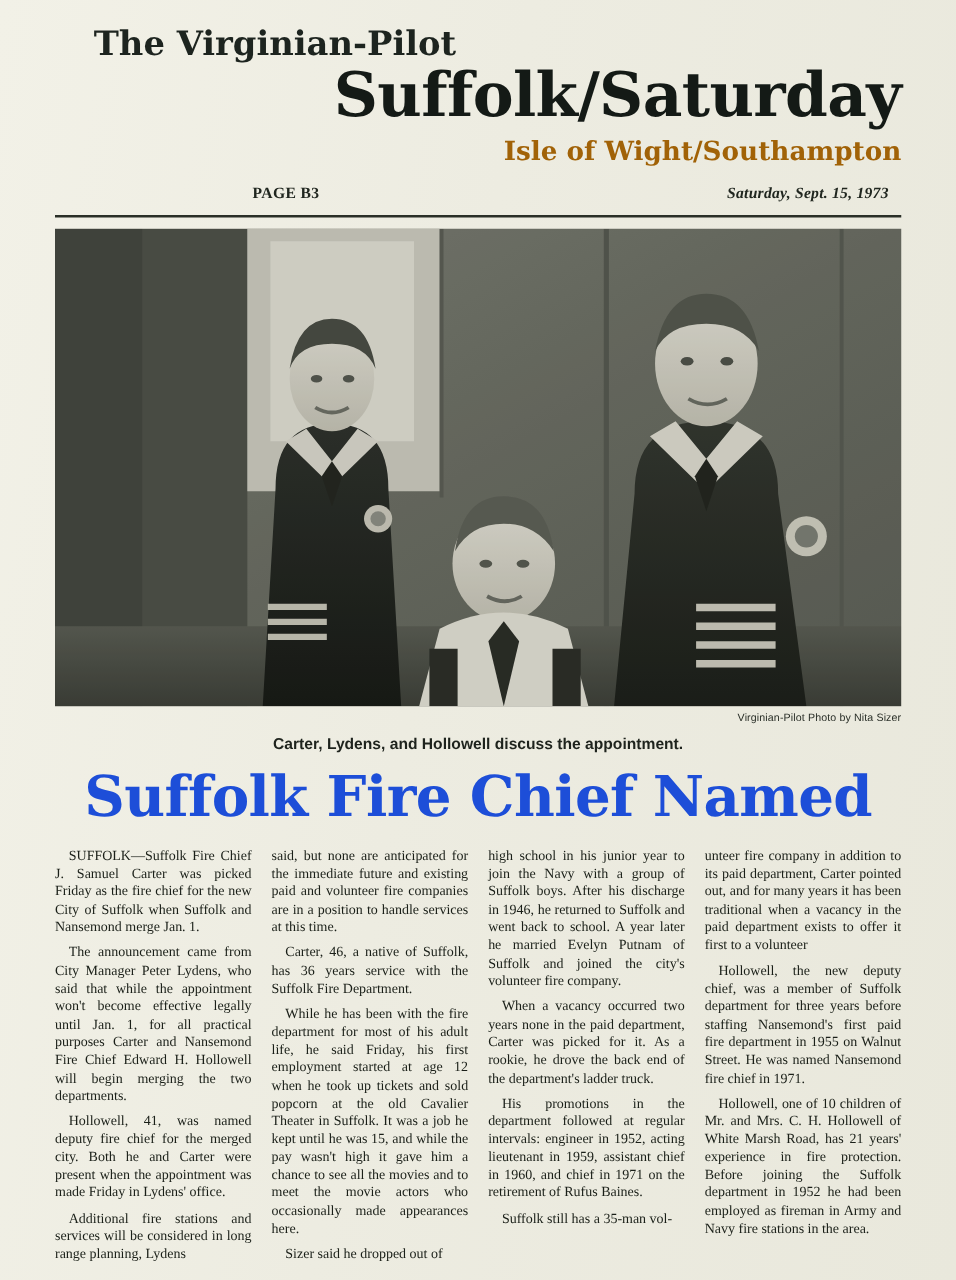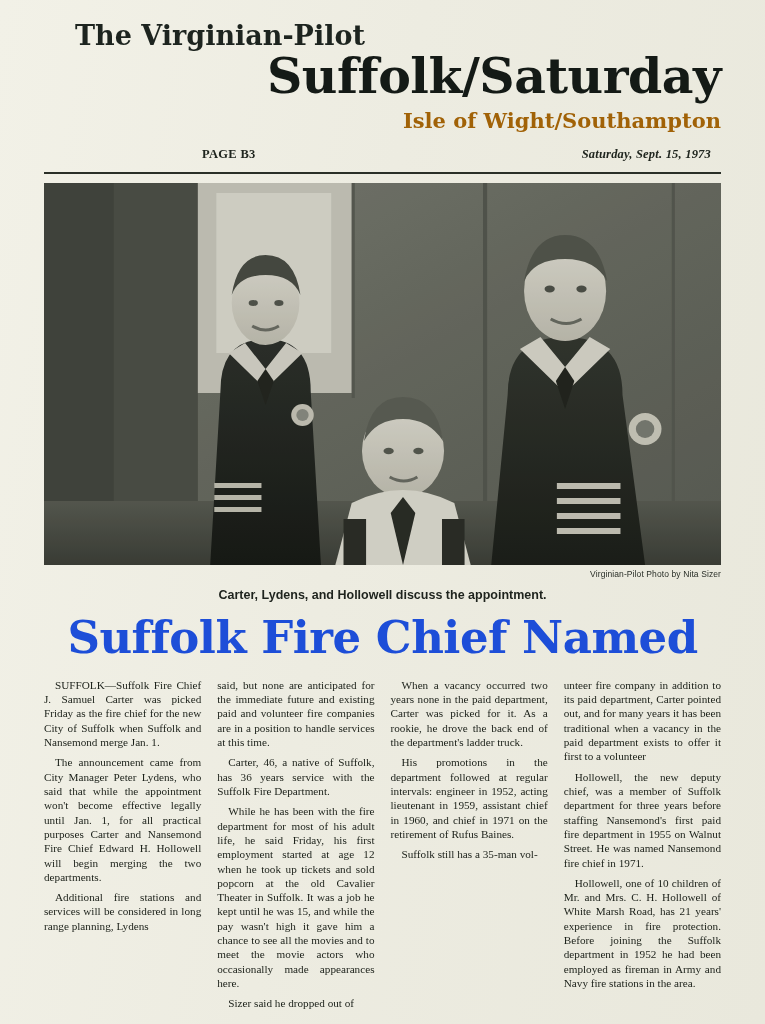--- a/index.html
+++ b/index.html
@@ -268,31 +268,33 @@
       <div class="caption">Carter, Lydens, and Hollowell discuss the appointment.</div>
     </div>
 
     <div class="headline">Suffolk Fire Chief Named</div>
 
     <div class="columns">
 
       <div class="col">
         <p class="lead">SUFFOLK—Suffolk Fire Chief J. Samuel Carter was picked Friday as the fire chief for the new City of Suffolk when Suffolk and Nansemond merge Jan. 1.</p>
         <p class="indent">The announcement came from City Manager Peter Lydens, who said that while the appointment won't become effective legally until Jan. 1, for all practical purposes Carter and Nansemond Fire Chief Edward H. Hollowell will begin merging the two departments.</p>
+        <p class="indent">Hollowell, 41, was named deputy fire chief for the merged city. Both he and Carter were present when the appointment was made Friday in Lydens' office.</p>
         <p class="indent">Additional fire stations and services will be considered in long range planning, Lydens</p>
       </div>
 
       <div class="col">
         <p>said, but none are anticipated for the immediate future and existing paid and volunteer fire companies are in a position to handle services at this time.</p>
         <p class="indent">Carter, 46, a native of Suffolk, has 36 years service with the Suffolk Fire Department.</p>
         <p class="indent">While he has been with the fire department for most of his adult life, he said Friday, his first employment started at age 12 when he took up tickets and sold popcorn at the old Cavalier Theater in Suffolk. It was a job he kept until he was 15, and while the pay wasn't high it gave him a chance to see all the movies and to meet the movie actors who occasionally made appearances here.</p>
         <p class="indent">Sizer said he dropped out of</p>
       </div>
 
       <div class="col">
+        <p>high school in his junior year to join the Navy with a group of Suffolk boys. After his discharge in 1946, he returned to Suffolk and went back to school. A year later he married Evelyn Putnam of Suffolk and joined the city's volunteer fire company.</p>
         <p class="indent">When a vacancy occurred two years none in the paid department, Carter was picked for it. As a rookie, he drove the back end of the department's ladder truck.</p>
         <p class="indent">His promotions in the department followed at regular intervals: engineer in 1952, acting lieutenant in 1959, assistant chief in 1960, and chief in 1971 on the retirement of Rufus Baines.</p>
         <p class="indent">Suffolk still has a 35-man vol-</p>
       </div>
 
       <div class="col">
         <p>unteer fire company in addition to its paid department, Carter pointed out, and for many years it has been traditional when a vacancy in the paid department exists to offer it first to a volunteer</p>
         <p class="indent">Hollowell, the new deputy chief, was a member of Suffolk department for three years before staffing Nansemond's first paid fire department in 1955 on Walnut Street. He was named Nansemond fire chief in 1971.</p>
         <p class="indent">Hollowell, one of 10 children of Mr. and Mrs. C. H. Hollowell of White Marsh Road, has 21 years' experience in fire protection. Before joining the Suffolk department in 1952 he had been employed as fireman in Army and Navy fire stations in the area.</p>
       </div>

